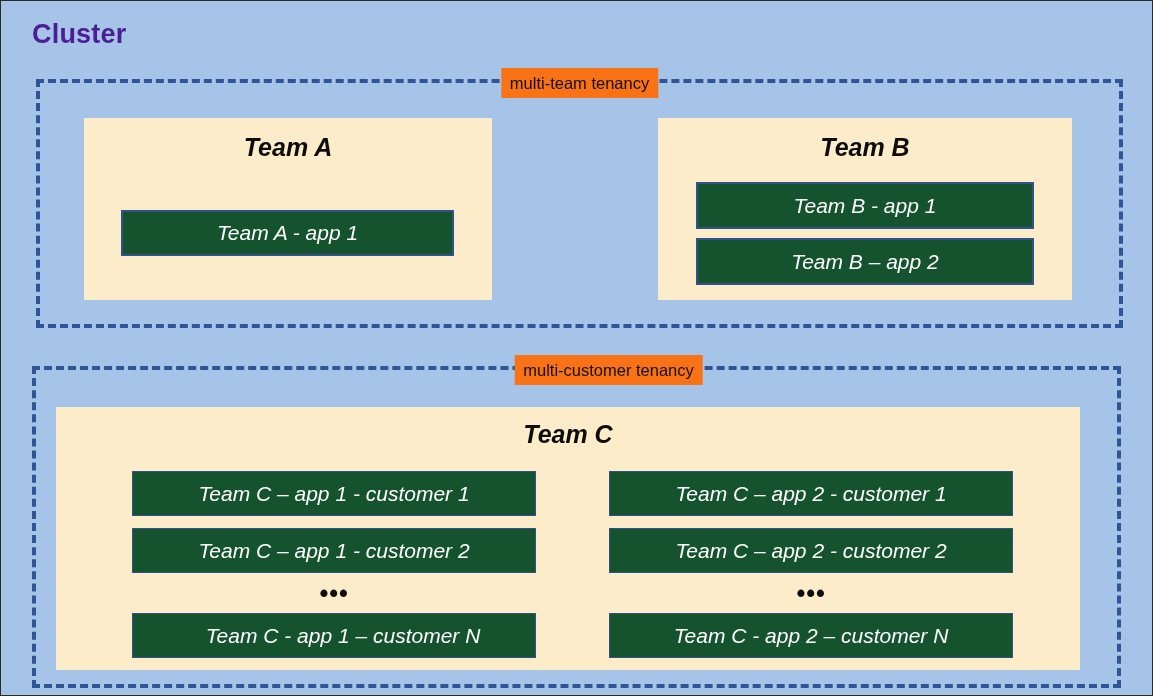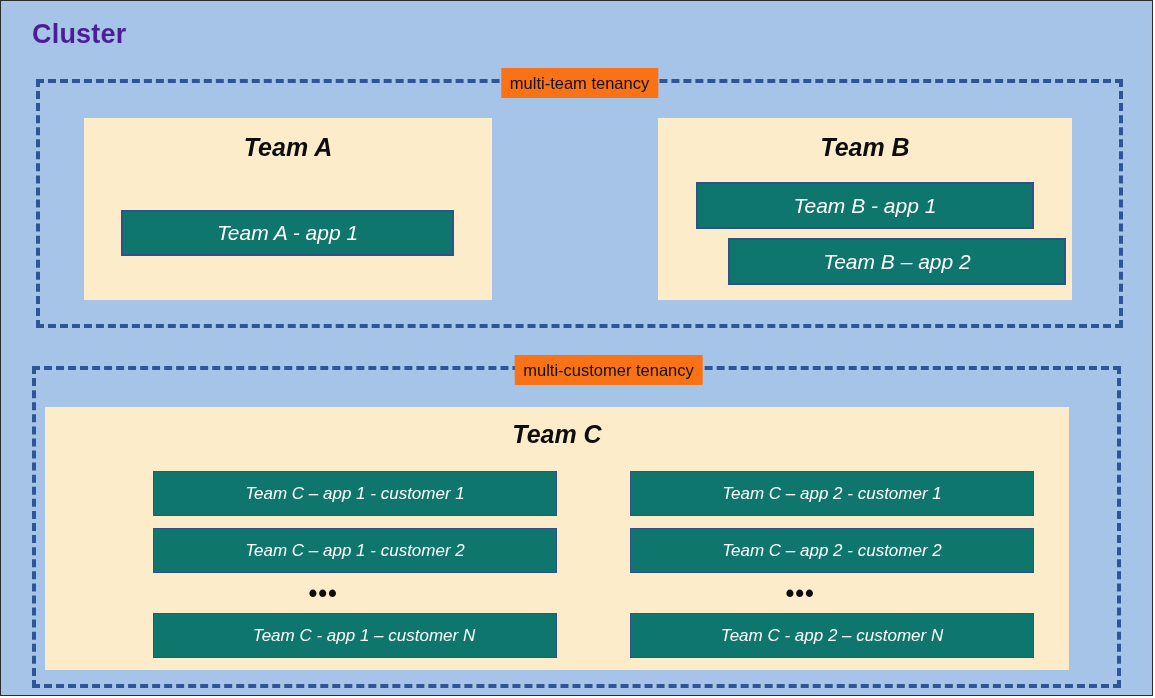--- a/index.html
+++ b/index.html
@@ -77,62 +77,61 @@
 
   
   .team-panel {
     position: absolute;
     box-sizing: border-box;
     background: #fcecc9;
     font-style: italic;
   }
   #team-a-panel { left: 83px;  top: 117px; width: 408px; height: 182px; }
   #team-b-panel { left: 657px; top: 117px; width: 414px; height: 182px; padding-left: 28px; }
-  #team-c-panel { left: 44px;  top: 406px; width: 1024px; height: 263px; }
+  #team-c-panel { left: 55px;  top: 406px; width: 1024px; height: 263px; }
 
   .team-title {
     position: absolute;
     left: 0;
     right: 0;
     text-align: center;
     font-size: 25px;
     font-weight: bold;
     color: #0d0d0d;
     white-space: nowrap;
   }
   #team-a-title { top: 15px; }
   #team-b-title { top: 15px; }
   #team-c-title { top: 13px; }
 
   
   .app-box {
     position: absolute;
     box-sizing: border-box;
-    background: #0f766e;
+    background: #14532d;
     border: 2px solid #2f528f;
     color: #ffffff;
     font-size: 21px;
     display: flex;
     align-items: center;
     justify-content: center;
     white-space: nowrap;
     overflow: hidden;
   }
   .app-box.small {
-    font-size: 17px;
+    font-size: 21px;
     border-width: 1.5px;
-    margin-left: 32px;
   }
 
   
   #team-a-app-1 { left: 37px; top: 92px; width: 333px; height: 46px; }
 
   
   #team-b-app-1 { left: 38px; top: 64px; width: 338px; height: 47px; }
-  #team-b-app-2 { left: 38px; top: 120px; width: 338px; height: 47px; margin-left: 32px; }
+  #team-b-app-2 { left: 38px; top: 120px; width: 338px; height: 47px; }
 
   
   #team-c-app1-cust1 { left: 76px; top: 64px; width: 404px; height: 45px; }
   #team-c-app1-cust2 { left: 76px; top: 121px; width: 404px; height: 45px; }
   #team-c-app1-custn { left: 76px; top: 206px; width: 404px; height: 45px; padding-left: 18px; }
 
   
   #team-c-app2-cust1 { left: 553px; top: 64px; width: 404px; height: 45px; }
   #team-c-app2-cust2 { left: 553px; top: 121px; width: 404px; height: 45px; }
   #team-c-app2-custn { left: 553px; top: 206px; width: 404px; height: 45px; }

